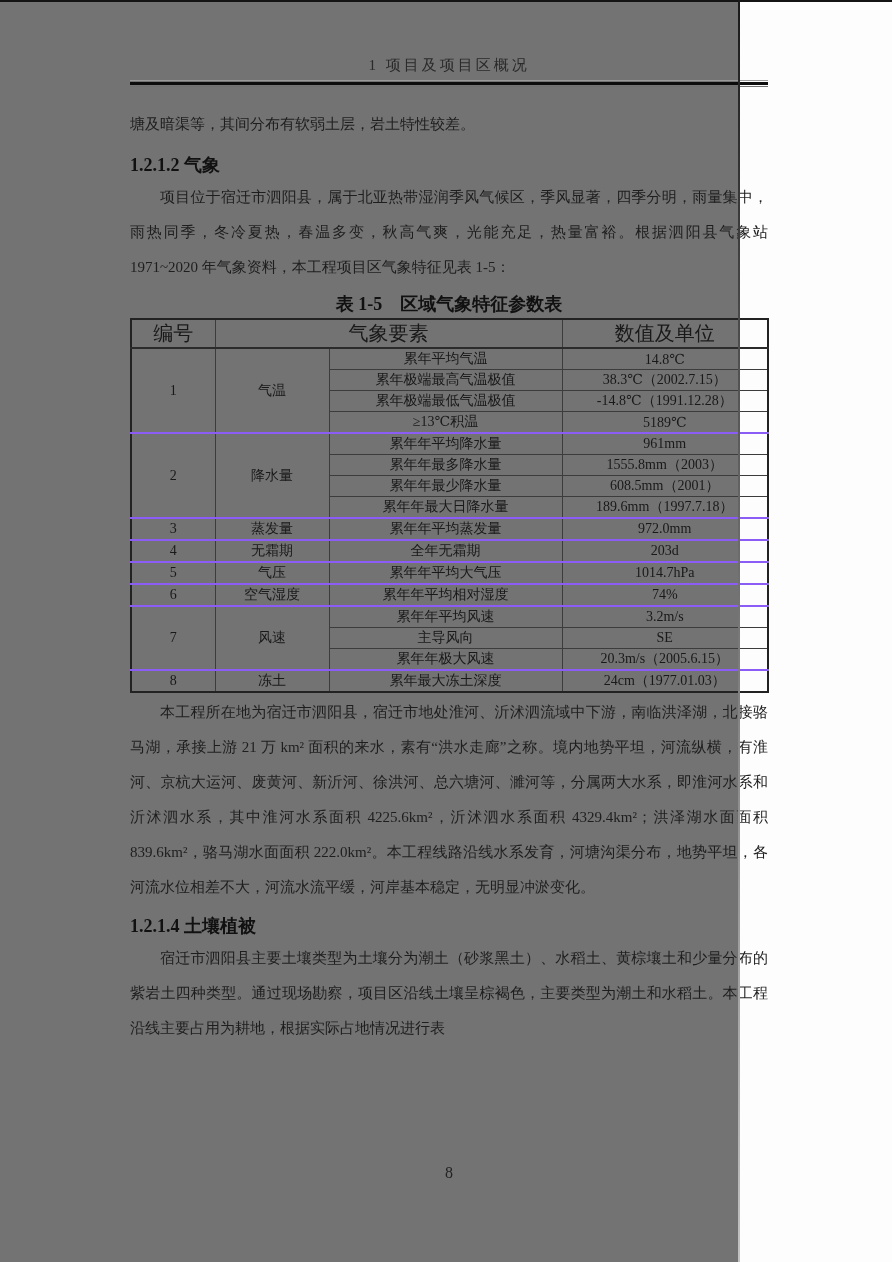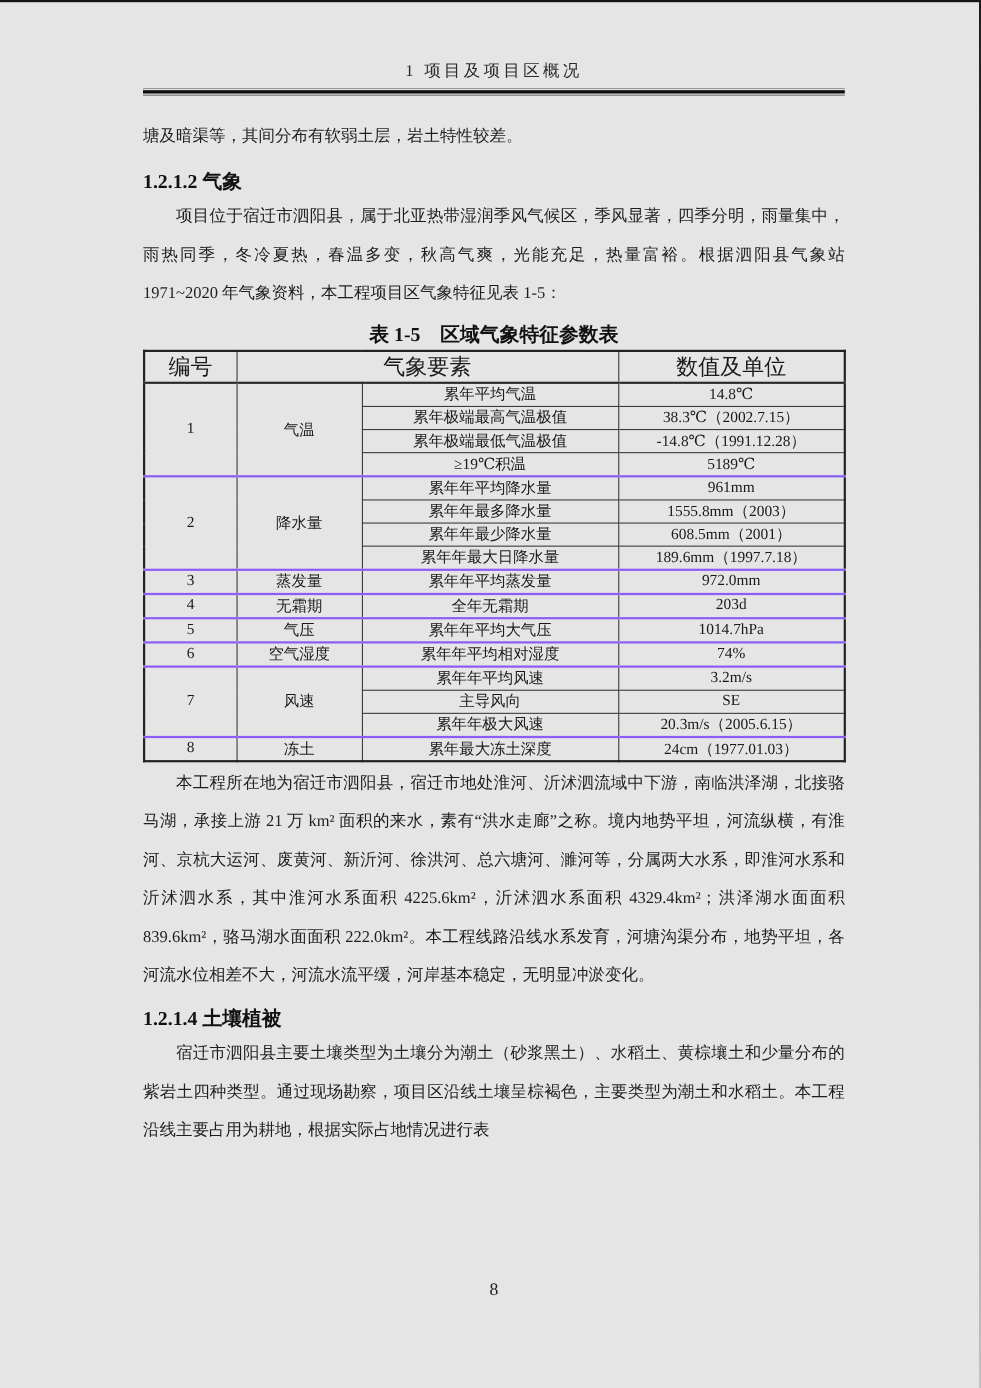--- a/index.html
+++ b/index.html
@@ -4,21 +4,21 @@
 <style>
   html,body{margin:0;padding:0;}
   body{
     width:892px;height:1262px;
     background:#fdfdfd;
     font-family:"Liberation Serif","DejaVu Serif",serif;
     color:#1e1e1e;
     position:relative;
     overflow:hidden;
   }
-  .page{position:relative;width:892px;height:1262px;background:#e5e5e5;}
+  .page{position:relative;width:740px;height:1262px;background:#737373;}
   .edge-top{position:absolute;top:0;left:0;width:892px;height:2px;background:#141414;}
   .edge-right{position:absolute;top:0;right:0;width:2px;height:100%;
     background:linear-gradient(#1a1a1a,#8a8a8a 60%,#c2c2c2);}
   .content{margin:0 0 0 130px;width:638px;padding-top:54px;}
 
   .running-header{
     text-align:center;font-size:15px;line-height:22px;color:#2a2a2a;
     letter-spacing:3px;
   }
   .header-rule{margin-top:4px;}
@@ -108,21 +108,21 @@
         </tr>
         <tr>
           <td>累年极端最高气温极值</td>
           <td>38.3℃（2002.7.15）</td>
         </tr>
         <tr>
           <td>累年极端最低气温极值</td>
           <td>-14.8℃（1991.12.28）</td>
         </tr>
         <tr>
-          <td>≥19℃积温</td>
+          <td>≥13℃积温</td>
           <td>5189℃</td>
         </tr>
 
         <tr class="g-first">
           <td rowspan="4">2</td>
           <td rowspan="4">降水量</td>
           <td>累年年平均降水量</td>
           <td>961mm</td>
         </tr>
         <tr>

